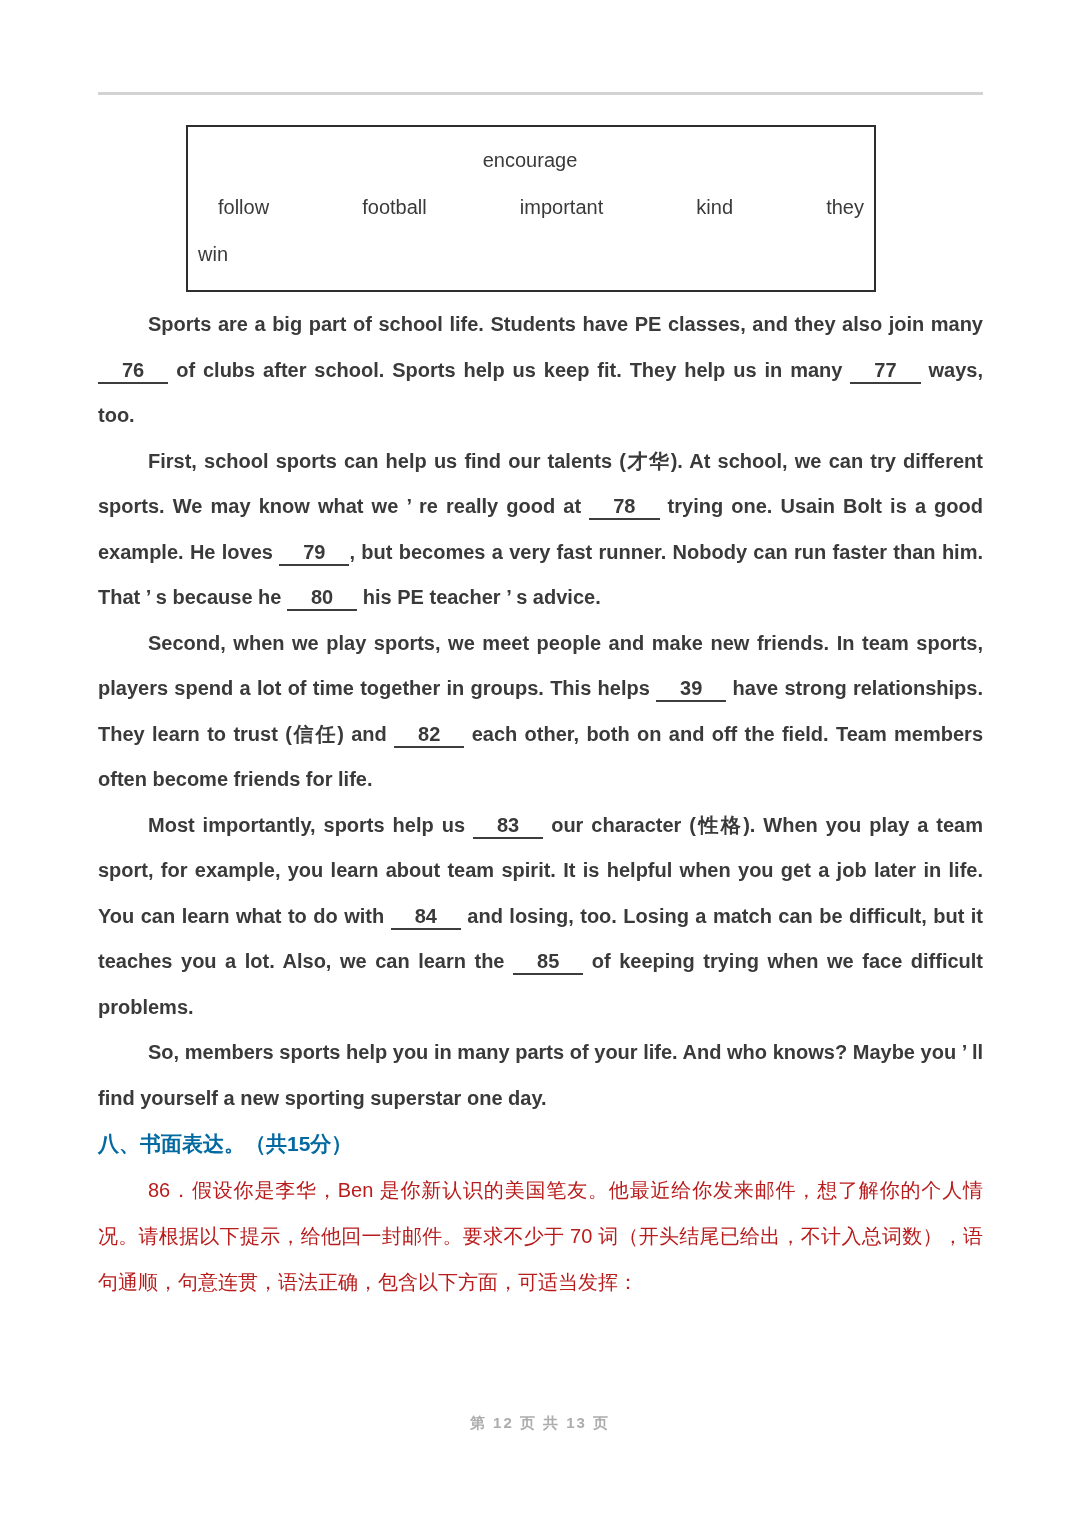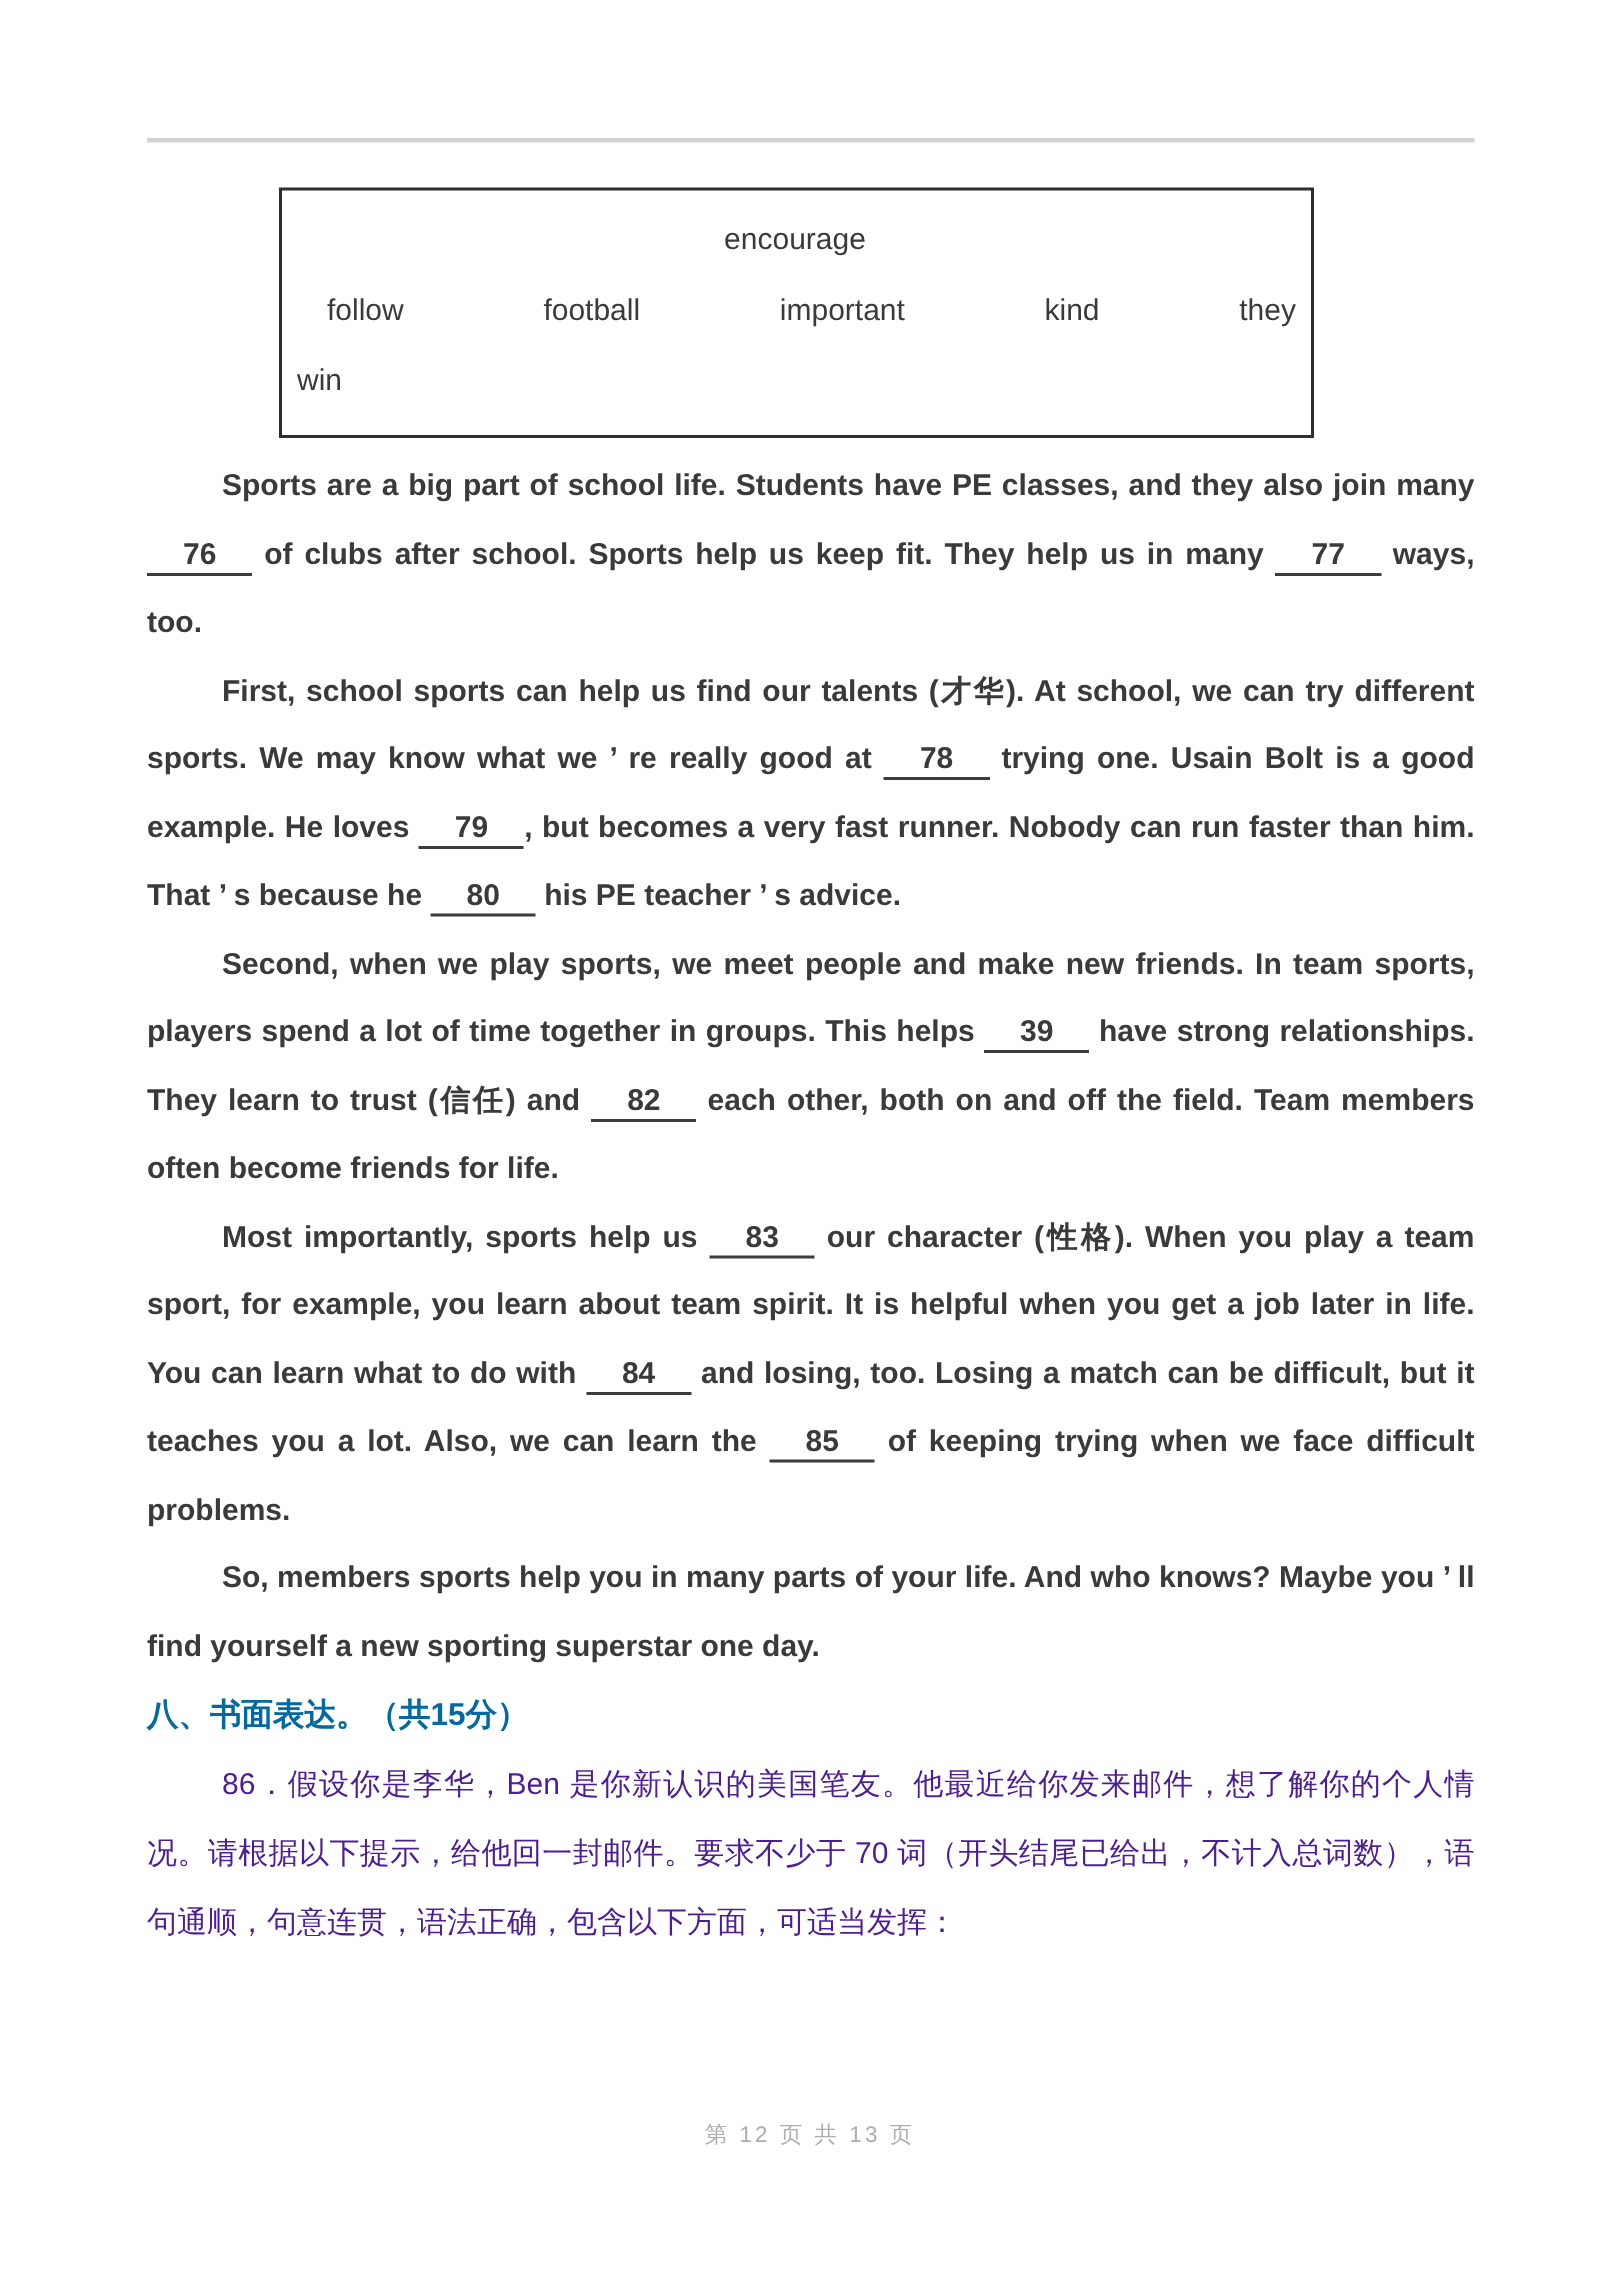--- a/index.html
+++ b/index.html
@@ -56,37 +56,38 @@
     font-size: 21px;
     font-weight: bold;
     color: #0369a1;
     line-height: 46px;
   }
   .cn-task {
     font-size: 20px;
     line-height: 46px;
     text-align: justify;
     text-indent: 50px;
-    color: #4c1d95;
+    color: #b91c1c;
   }
   .cn-point {
     font-size: 20px;
     line-height: 46px;
     color: #2f2f2f;
   }
 
   .footer {
     position: absolute;
     top: 1414px;
     left: 0;
     width: 1080px;
     text-align: center;
     font-size: 15px;
     letter-spacing: 2px;
     color: #adadad;
+    font-weight: bold;
   }
 </style>
 </head>
 <body>
 
 <div class="page">
 
   <hr class="top-rule">
 
   <div class="word-box">

